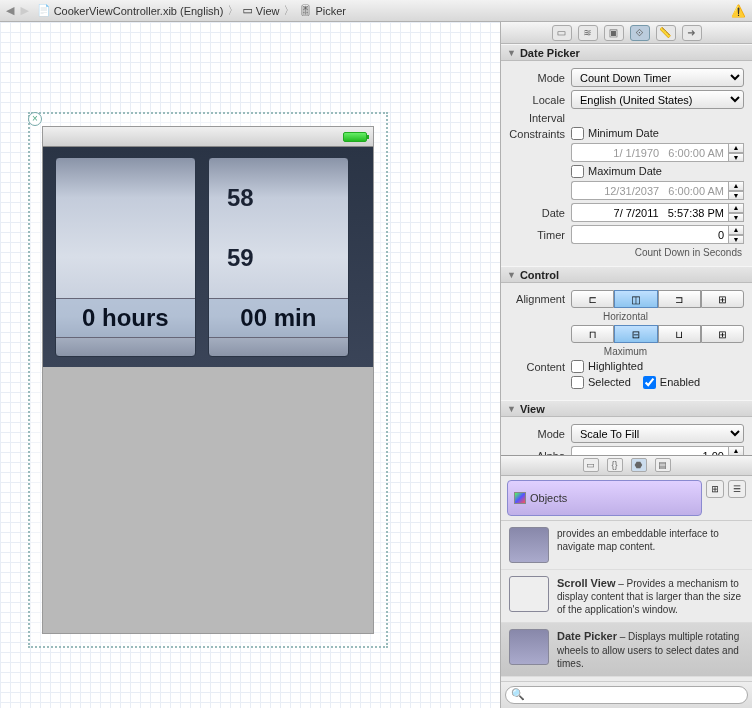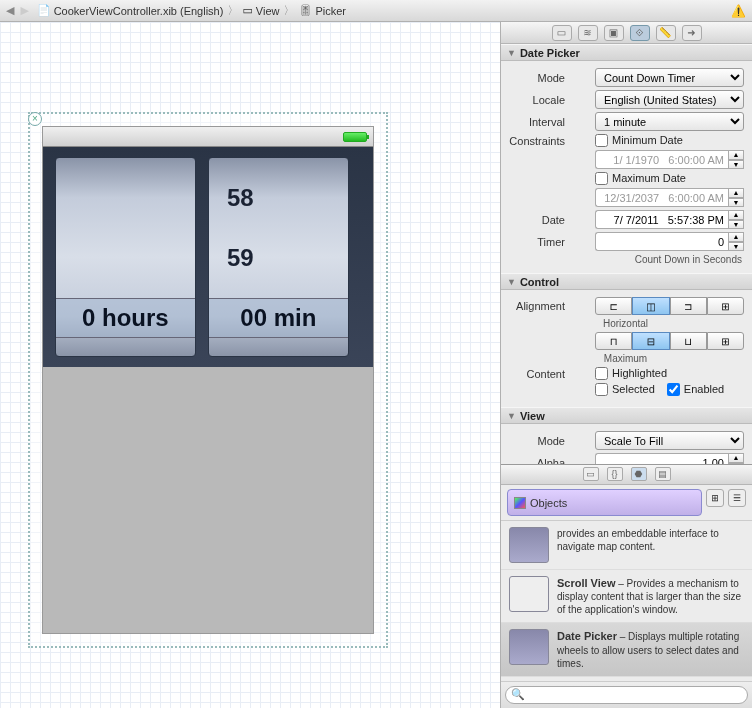--- a/index.html
+++ b/index.html
@@ -39,42 +39,42 @@
 .inspector { width: 252px; border-left: 1px solid #b0b0b0; background: #ececec; display: flex; flex-direction: column; font-size: 11px; color: #222; }
 .insp-tabs { height: 22px; background: linear-gradient(#f6f6f6,#d6d6d6); border-bottom:1px solid #b5b5b5; display:flex; justify-content:center; gap:6px; padding-top:3px;}
 .insp-tabs .tab { width:20px; height:16px; border:1px solid #aaa; border-radius:3px; background:#e8e8e8; font-size:10px; text-align:center; line-height:14px; color:#666;}
 .insp-tabs .tab.active{ background:#bcd; border-color:#79a;}
 
 .section-head { height: 17px; background: linear-gradient(#e6e6e6,#d4d4d4); border-top:1px solid #f6f6f6; border-bottom:1px solid #bbb; padding: 1px 6px; font-weight:bold; display:flex; align-items:center;}
 .section-head .tri { margin-right:4px; color:#777; font-size:9px;}
 .form { padding: 4px 8px 8px 8px; }
 .form-row { display:flex; align-items:center; margin: 3px 0; }
 .form-row .lbl { width: 62px; text-align:right; padding-right:6px; color:#333; }
-.form-row .ctrl { flex:1;margin-left:24px; }
+.form-row .ctrl { flex:1; }
 select.pop, .combo { width: 100%; height: 19px; font-size: 11px; background: linear-gradient(#fefefe,#e6e6e6); border:1px solid #9a9a9a; border-radius:3px; padding: 0 4px;}
 input.txt { width: 100%; height: 19px; font-size:11px; border:1px solid #aaa; border-radius:3px; padding:0 4px; background:#fff; text-align:right;}
 .chk { display:flex; gap:4px; }
 .chk input { width:13px; height:13px; }
 .subnote { text-align:right; color:#555; font-size:10px; padding-right:2px; margin-top:2px;}
 .seg { display:flex; gap:0; }
 .seg button { flex:1; height:18px; border:1px solid #999; background:linear-gradient(#fff,#e4e4e4); font-size:10px;}
 .seg button:first-child{border-radius:3px 0 0 3px;}
 .seg button:last-child{border-radius:0 3px 3px 0;}
 .seg button.on { background: linear-gradient(#bfe0ff,#8ec5f0); border-color:#5a8ac0; }
 .stepper { display:flex; }
 .stepper input { flex:1; height:19px; border:1px solid #aaa; border-right:none; border-radius:3px 0 0 3px; text-align:right; padding:0 4px; font-size:11px;}
 .stepper .btns { width:16px; display:flex; flex-direction:column; }
 .stepper .btns button { flex:1; border:1px solid #aaa; background:linear-gradient(#fefefe,#e6e6e6); font-size:7px; line-height:7px; padding:0;}
 
 .insp-scroll { flex:1; overflow-y: auto; }
 .library { border-top: 1px solid #9a9a9a; display:flex; flex-direction:column; }
 .lib-tabs { height:20px; background:linear-gradient(#f6f6f6,#d6d6d6); border-bottom:1px solid #b5b5b5; display:flex; justify-content:center; gap:8px; padding-top:2px;}
 .lib-tabs .lt { width:16px; height:14px; border:1px solid #aaa; border-radius:2px; font-size:9px; text-align:center; line-height:12px; background:#eee; color:#666;}
 .lib-head { display:flex; padding:4px 6px; gap:4px; border-bottom:1px solid #ccc;}
-.lib-head .pop { flex:1; height:27px; border:1px solid #8a8ad0; border-radius:4px; background:linear-gradient(#e0d0ff,#c0b0e8); display:flex; align-items:center; padding:0 6px; font-size:11px; color:#333;}
+.lib-head .pop { flex:1; height:36px; border:1px solid #8a8ad0; border-radius:4px; background:linear-gradient(#e0d0ff,#c0b0e8); display:flex; align-items:center; padding:0 6px; font-size:11px; color:#333;}
 .lib-head .swatch{width:12px; height:12px; background:linear-gradient(135deg,#5f5,#55f,#f55); margin-right:4px; border:1px solid #888;}
 .lib-head .view-btn{width:18px; height:18px; border:1px solid #aaa; border-radius:3px; background:#eee; font-size:9px; text-align:center; line-height:16px;}
 .lib-items { max-height: 160px; overflow:hidden; }
 .lib-item { display:flex; gap:8px; padding:6px 8px; border-bottom:1px solid #ddd; }
 .lib-item.sel { background: linear-gradient(#d8d8d8,#c6c6c6); }
 .lib-item .ico { width:40px; height:36px; background:linear-gradient(#88a,#aac); border:1px solid #889; border-radius:3px; flex-shrink:0;}
 .lib-item .txt { font-size:10px; color:#333; line-height:1.3;}
 .lib-item .txt b { font-size:11px; }
 .lib-search { padding:4px; border-top:1px solid #ccc; background:linear-gradient(#eee,#ddd);}
 .lib-search input { width:100%; height:18px; border:1px solid #aaa; border-radius:9px; padding:0 18px; font-size:11px; background:#fff;}
@@ -143,21 +143,20 @@
         <div class="form-row">
           <div class="lbl">Mode</div>
           <div class="ctrl"><select class="pop"><option>Count Down Timer</option></select></div>
         </div>
         <div class="form-row">
           <div class="lbl">Locale</div>
           <div class="ctrl"><select class="pop"><option>English (United States)</option></select></div>
         </div>
         <div class="form-row">
           <div class="lbl">Interval</div>
-          <div class="ctrl"><select class="pop"><option>1 minute</option></select></div>
         </div>
         <div class="form-row">
           <div class="lbl">Constraints</div>
           <div class="ctrl chk">
               <input type="checkbox" style="">
               <span>Minimum Date</span>
             </div>
         </div>
         <div class="form-row">
             <div class="lbl"></div>

